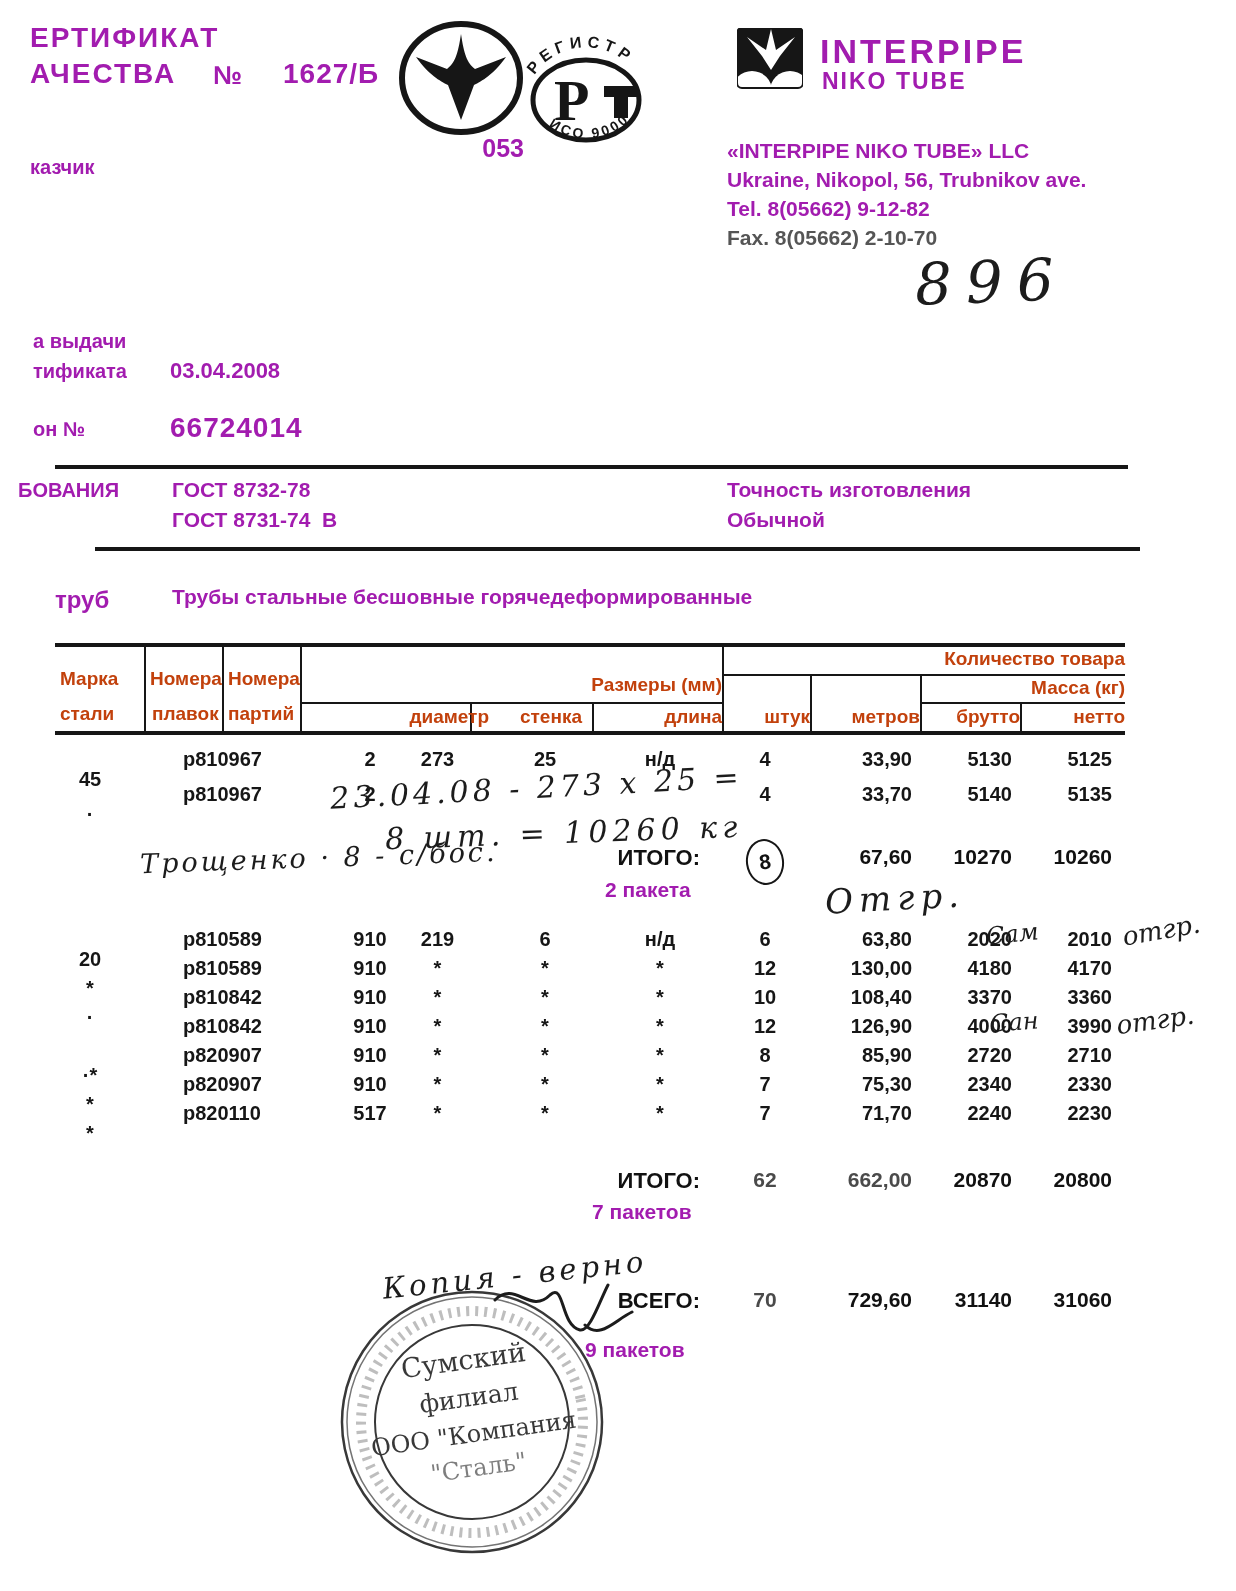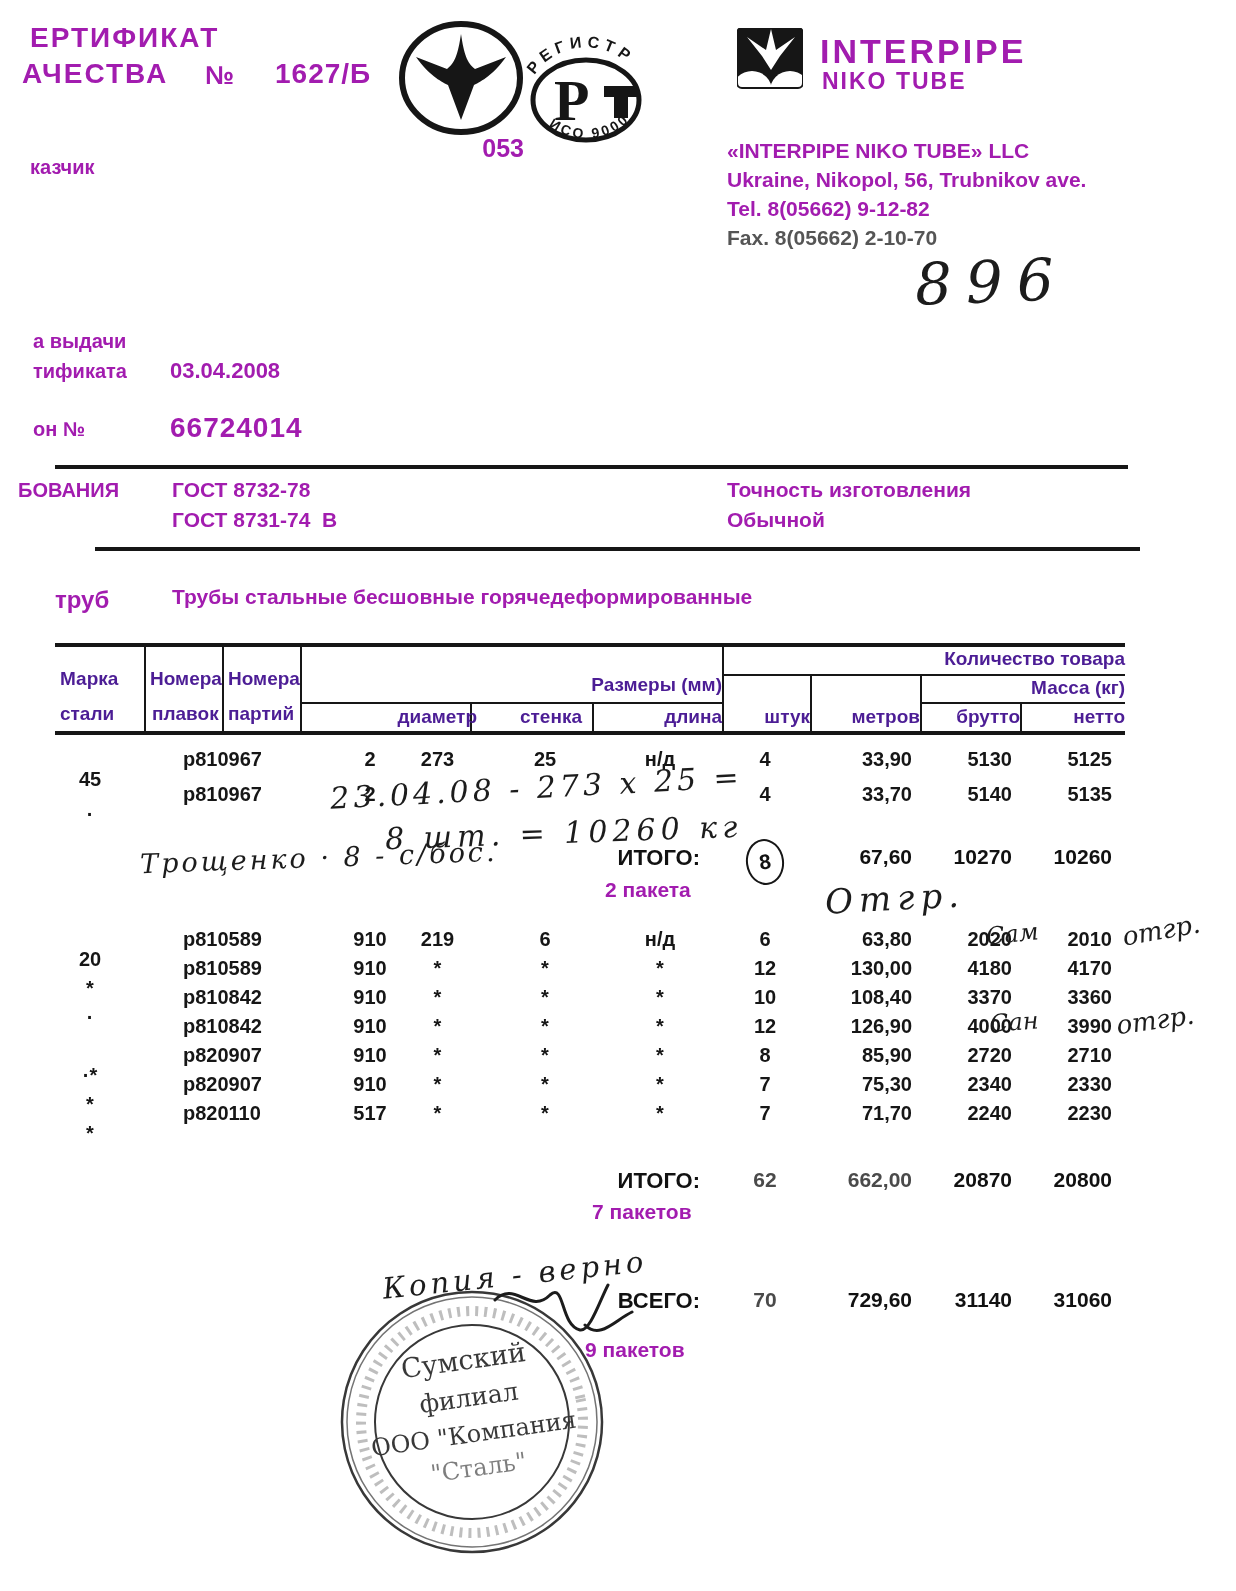--- a/index.html
+++ b/index.html
@@ -42,30 +42,30 @@
   .tc6 { position:absolute; left:730px; width:70px;  text-align:center; font-weight:bold; font-size:21px; }
   .tc7 { position:absolute; left:762px; width:150px; text-align:right; font-weight:bold; font-size:21px; }
   .tc8 { position:absolute; left:862px; width:150px; text-align:right; font-weight:bold; font-size:21px; }
   .tc9 { position:absolute; left:962px; width:150px; text-align:right; font-weight:bold; font-size:21px; }
 
   .circled {
     display:inline-block; border:2.5px solid #161616; border-radius:50%;
     width:34px; height:42px; line-height:42px; text-align:center;
     transform:rotate(-8deg);
   }
-  .hdr { position:absolute; font-weight:bold; font-size:19px; color:#4c1d95; white-space:nowrap; }
+  .hdr { position:absolute; font-weight:bold; font-size:19px; color:#c2410c; white-space:nowrap; }
   .faded { color:#4a4a4a; }
 </style>
 </head>
 <body>
 
 <div id="page">
 
   <div class="abs print" style="left:30px; top:22px; font-size:28px; letter-spacing:2px;">ЕРТИФИКАТ</div>
-  <div class="abs" style="left:22px; top:58px; width:420px; height:34px;">
+  <div class="abs" style="left:30px; top:58px; width:420px; height:34px;">
     <span class="abs print" style="left:0; top:0; font-size:28px; letter-spacing:2px;">АЧЕСТВА</span>
     <span class="abs print" style="left:183px; top:2px; font-size:26px;">№</span>
     <span class="abs print" style="left:253px; top:0; font-size:28px; letter-spacing:1px;">1627/Б</span>
   </div>
   <div class="abs print" style="left:30px; top:156px; font-size:20px;">казчик</div>
 
   <div class="abs" style="left:398px; top:20px;">
     <svg width="126" height="116" viewBox="0 0 126 116">
       <ellipse cx="63" cy="58" rx="59" ry="54" fill="none" stroke="#161616" stroke-width="6"></ellipse>
       <path d="M63,14 C66,34 69,43 77,49 L108,37 C95,55 84,61 76,65 L63,100 L50,65 C42,61 31,55 18,37 L49,49 C57,43 60,34 63,14 Z" fill="#161616"></path>
@@ -147,21 +147,21 @@
     <div class="vline" style="left:920px; top:676px; width:2px; height:57px;"></div>
     <div class="vline" style="left:1020px; top:704px; width:2px; height:29px;"></div>
 
     <div class="hdr" style="left:60px;  top:668px;">Марка</div>
     <div class="hdr" style="left:60px;  top:703px;">стали</div>
     <div class="hdr" style="left:150px; top:668px;">Номера</div>
     <div class="hdr" style="left:152px; top:703px;">плавок</div>
     <div class="hdr" style="left:228px; top:668px;">Номера</div>
     <div class="hdr" style="left:228px; top:703px;">партий</div>
     <div class="hdr center" style="left:300px; top:674px; width:422px;">Размеры (мм)</div>
-    <div class="hdr center" style="left:300px; top:706px; width:177px;">диаметр</div>
+    <div class="hdr center" style="left:300px; top:706px; width:177px;padding-left:12px;">диаметр</div>
     <div class="hdr center" style="left:470px; top:706px; width:112px;">стенка</div>
     <div class="hdr center" style="left:592px; top:706px; width:130px;">длина</div>
     <div class="hdr center" style="left:722px; top:648px; width:403px;">Количество товара</div>
     <div class="hdr center" style="left:920px; top:677px; width:205px;">Масса (кг)</div>
     <div class="hdr center" style="left:722px; top:706px; width:88px;">штук</div>
     <div class="hdr center" style="left:810px; top:706px; width:110px;">метров</div>
     <div class="hdr center" style="left:920px; top:706px; width:100px;">брутто</div>
     <div class="hdr center" style="left:1020px; top:706px; width:105px;">нетто</div>
   </div>
 

